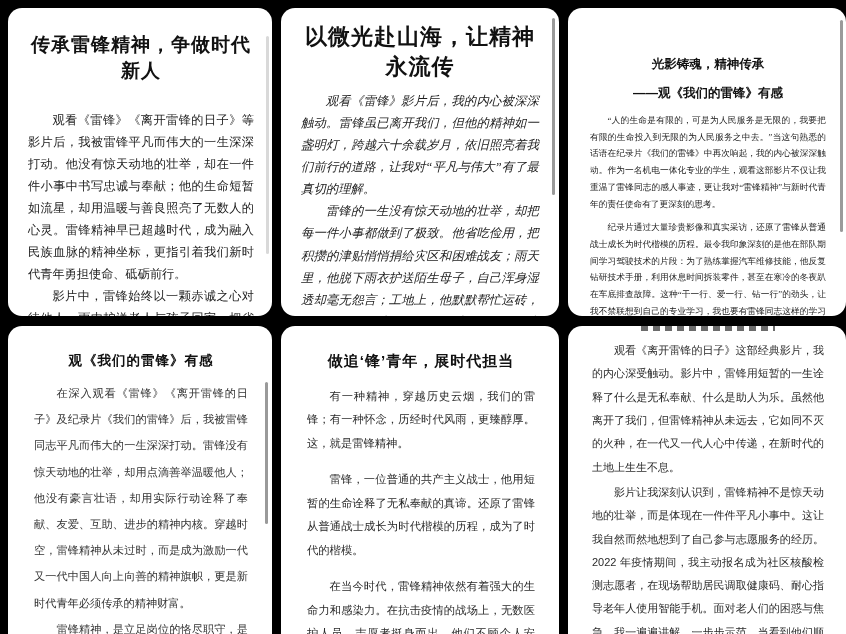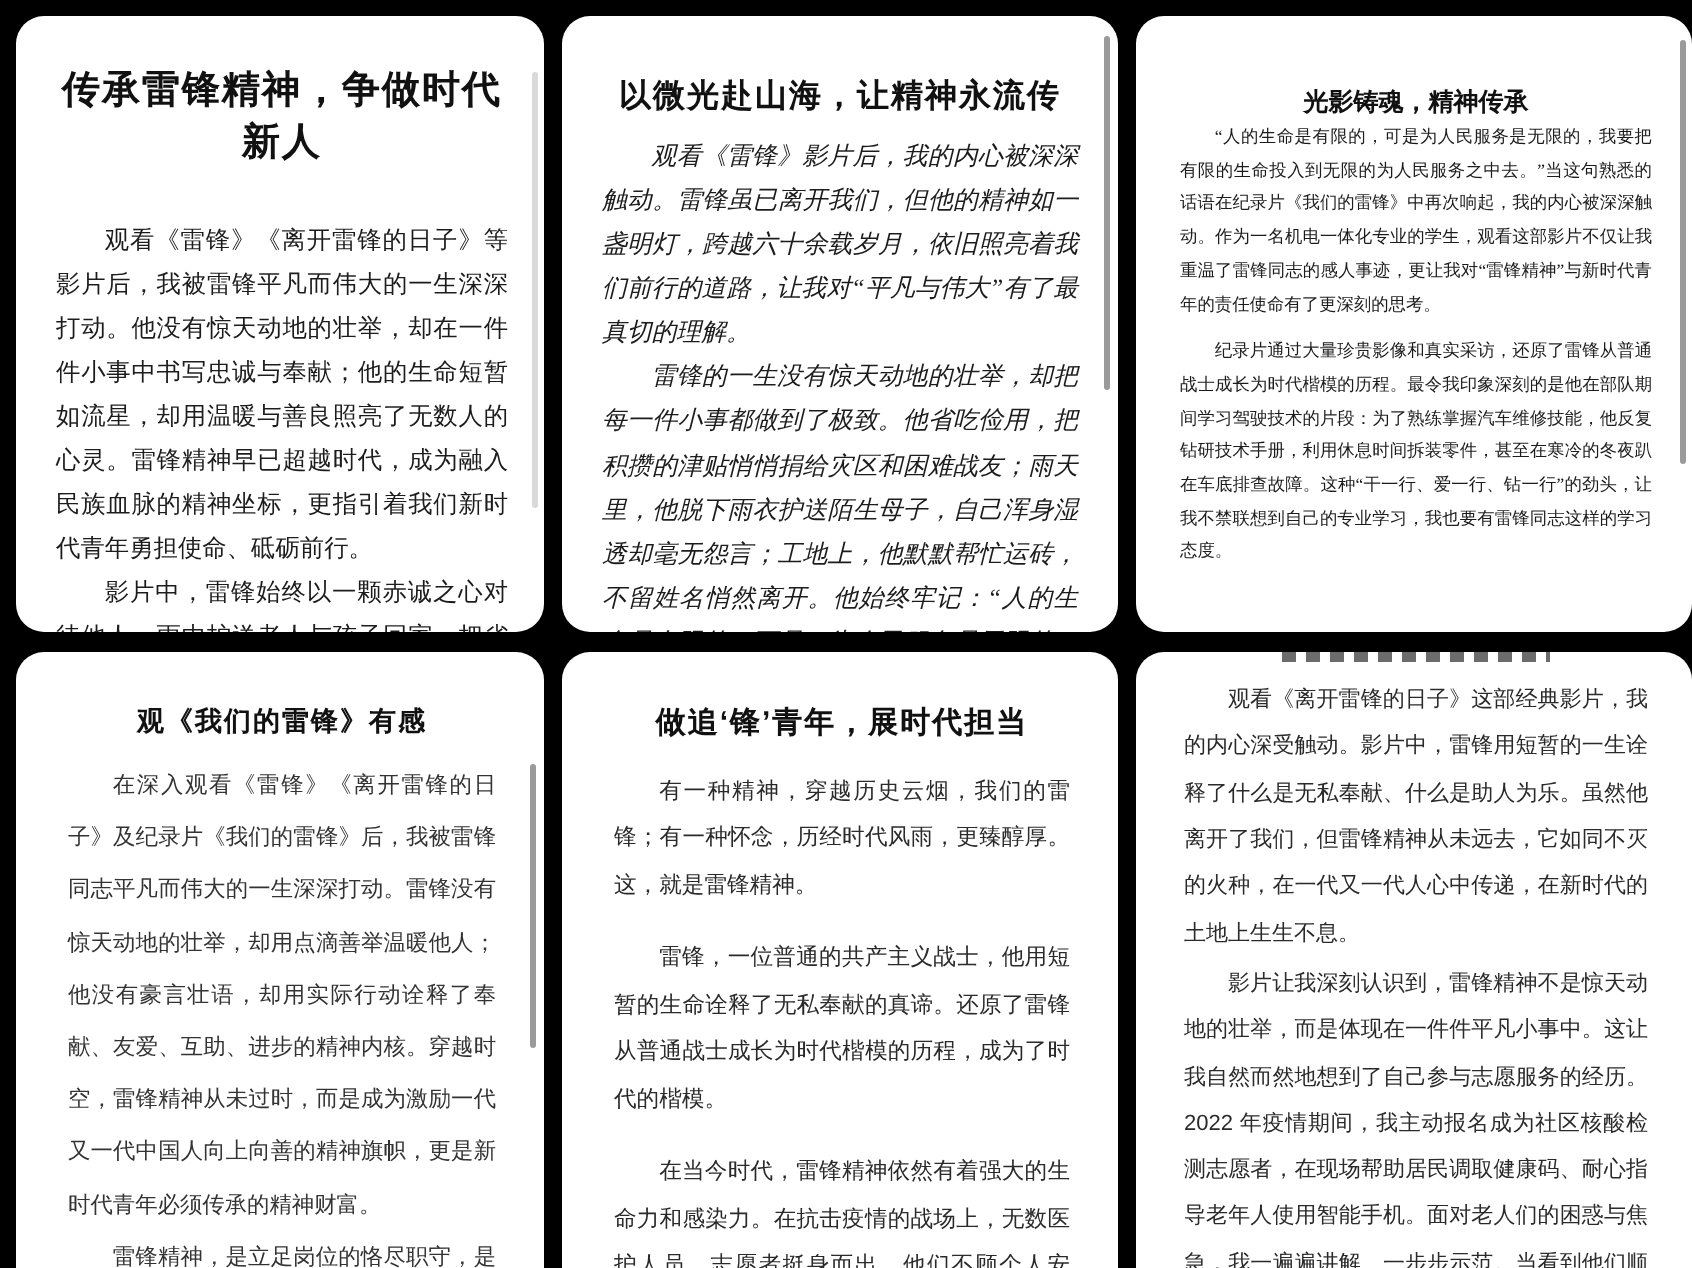--- a/index.html
+++ b/index.html
@@ -47,26 +47,26 @@
     border-radius:2px;
     background:#9a9a9a;
   }
   
   .essay-1{padding:16px 18px 0 20px;}
   .essay-1 .title{font-size:19px;letter-spacing:1px;margin:8px 0 26px;}
   .essay-1 .body{font-size:12.2px;line-height:1.8;}
   .essay-1 .scrollbar{right:3px;top:28px;height:218px;background:#d9d9d9;}
   
   .essay-2{padding:14px 20px 0 20px;font-family:"Liberation Serif",serif;}
-  .essay-2 .title{font-size:16px;letter-spacing:1px;margin:16px 0 8px;}
+  .essay-2 .title{font-size:22px;letter-spacing:1px;margin:0 0 8px;}
   .essay-2 .body{font-size:12.4px;line-height:1.78;font-style:italic;}
   .essay-2 .scrollbar{right:4px;top:10px;height:177px;}
   
   .essay-3{padding:20px 20px 0 22px;font-family:"Liberation Serif",serif;}
-  .essay-3 .title{font-size:12.5px;font-family:"Liberation Sans",sans-serif;margin:15px 0 0;}
+  .essay-3 .title{font-size:12.5px;font-family:"Liberation Sans",sans-serif;margin:28px 0 0;}
   .essay-3 .subtitle{font-size:12.5px;font-family:"Liberation Sans",sans-serif;margin:12px 0 10px;}
   .essay-3 .body{font-size:8.7px;line-height:1.92;}
   .essay-3 .body p{margin-bottom:7px;}
   .essay-3 .scrollbar{right:3px;top:12px;height:212px;}
   
   .essay-4{padding:22px 24px 0 26px;}
   .essay-4 .title{font-size:13.5px;font-weight:600;letter-spacing:1px;margin:4px 0 10px;}
   .essay-4 .body{font-size:11.2px;line-height:2.34;color:#333;}
   .essay-4 .scrollbar{right:4px;top:56px;height:142px;}
   
@@ -102,20 +102,21 @@
     <h2 class="title">以微光赴山海，让精神永流传</h2>
     <div class="body">
         <p>观看《雷锋》影片后，我的内心被深深触动。雷锋虽已离开我们，但他的精神如一盏明灯，跨越六十余载岁月，依旧照亮着我们前行的道路，让我对“平凡与伟大”有了最真切的理解。</p>
         <p>雷锋的一生没有惊天动地的壮举，却把每一件小事都做到了极致。他省吃俭用，把积攒的津贴悄悄捐给灾区和困难战友；雨天里，他脱下雨衣护送陌生母子，自己浑身湿透却毫无怨言；工地上，他默默帮忙运砖，不留姓名悄然离开。他始终牢记：“人的生命是有限的，可是，为人民服务是无限的，我要把有限的生命，投入到无限的为人民服务之中去。”这份纯粹的初心，没有豪言壮语，却在点滴行动中，绽放出最动人的光芒。</p>
       </div>
     <div class="scrollbar"></div>
   </article>
 
   <article class="card essay-3">
     <h2 class="title">光影铸魂，精神传承</h2>
+    <h3 class="subtitle">——观《我们的雷锋》有感</h3>
     <div class="body">
         <p>“人的生命是有限的，可是为人民服务是无限的，我要把有限的生命投入到无限的为人民服务之中去。”当这句熟悉的话语在纪录片《我们的雷锋》中再次响起，我的内心被深深触动。作为一名机电一体化专业的学生，观看这部影片不仅让我重温了雷锋同志的感人事迹，更让我对“雷锋精神”与新时代青年的责任使命有了更深刻的思考。</p>
         <p>纪录片通过大量珍贵影像和真实采访，还原了雷锋从普通战士成长为时代楷模的历程。最令我印象深刻的是他在部队期间学习驾驶技术的片段：为了熟练掌握汽车维修技能，他反复钻研技术手册，利用休息时间拆装零件，甚至在寒冷的冬夜趴在车底排查故障。这种“干一行、爱一行、钻一行”的劲头，让我不禁联想到自己的专业学习，我也要有雷锋同志这样的学习态度。</p>
       </div>
     <div class="scrollbar"></div>
   </article>
 
   <article class="card essay-4">
     <h2 class="title">观《我们的雷锋》有感</h2>
     <div class="body">

